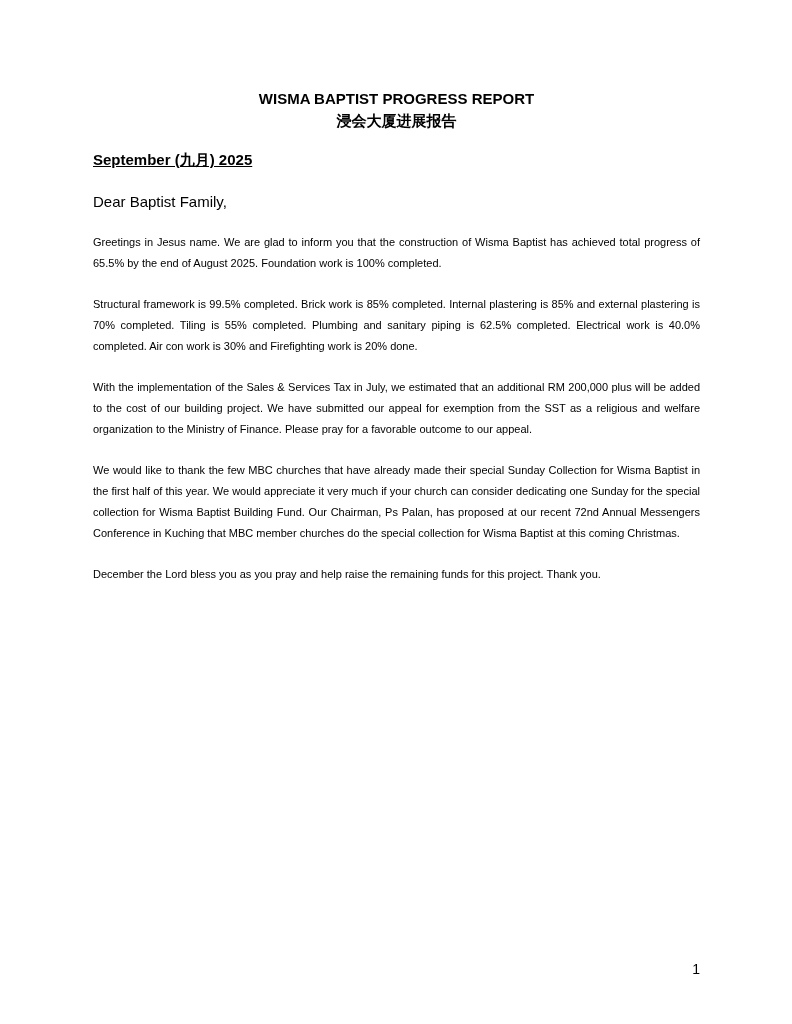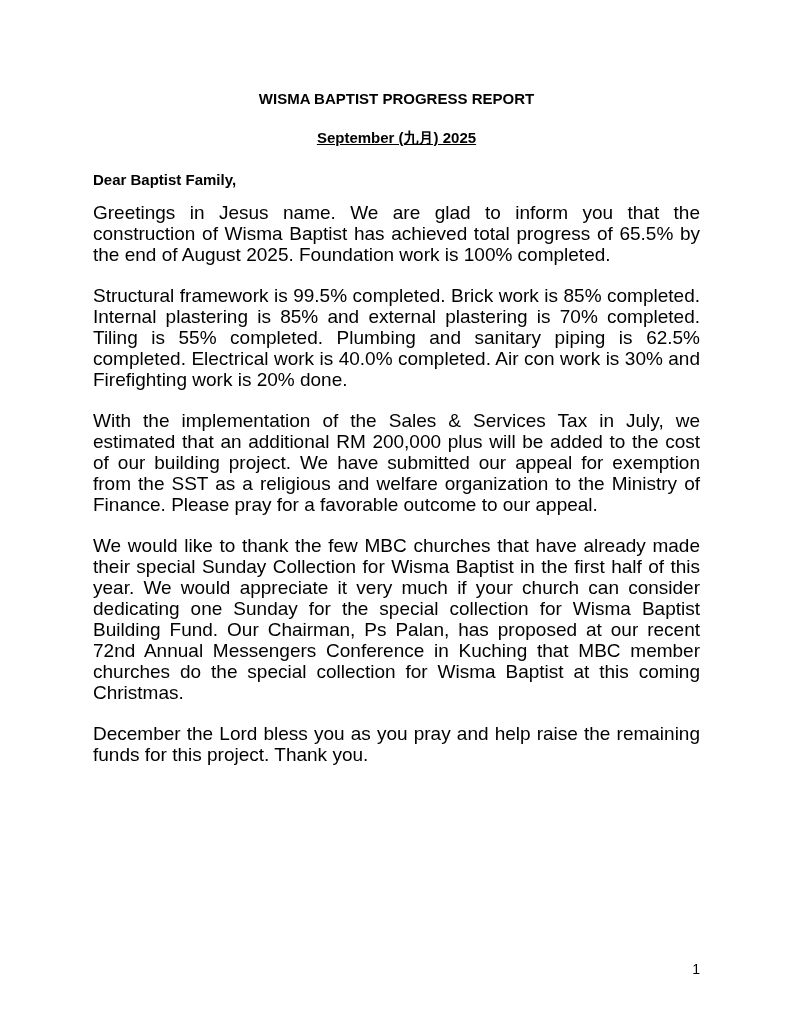--- a/index.html
+++ b/index.html
@@ -19,37 +19,36 @@
     overflow: hidden;
   }
   .title-block {
     text-align: center;
     font-weight: bold;
     font-size: 15px;
     line-height: 22px;
     margin: 0 0 17px 0;
   }
   .date-line {
-    text-align: center;
     font-weight: bold;
     font-size: 15px;
     line-height: 21px;
     margin: 0 0 21px 0;
   }
   .date-line .underlined {
     text-decoration: underline;
   }
   .salutation {
-    font-weight: bold;
+    font-weight: normal;
     font-size: 15px;
     line-height: 21px;
-    margin: 0 0 12px 0;
+    margin: 0 0 20px 0;
   }
   .body-para {
-    font-size: 19px;
+    font-size: 11px;
     line-height: 21px;
     margin: 0 0 20px 0;
     text-align: justify;
     text-justify: inter-word;
   }
   .page-number {
     position: absolute;
     right: 92px;
     bottom: 47px;
     font-size: 14px;
@@ -57,20 +56,21 @@
     color: #000000;
   }
 </style>
 </head>
 <body>
 
 <div class="page">
 
   <div class="title-block">
     <div>WISMA BAPTIST PROGRESS REPORT</div>
+    <div>浸会大厦进展报告</div>
   </div>
 
   <div class="date-line">
     <span class="underlined">September (九月) 2025</span>
   </div>
 
   <p class="salutation">Dear Baptist Family,</p>
 
   <p class="body-para">Greetings in Jesus name. We are glad to inform you that the construction of Wisma Baptist has achieved total progress of 65.5% by the end of August 2025. Foundation work is 100% completed.</p>
 

